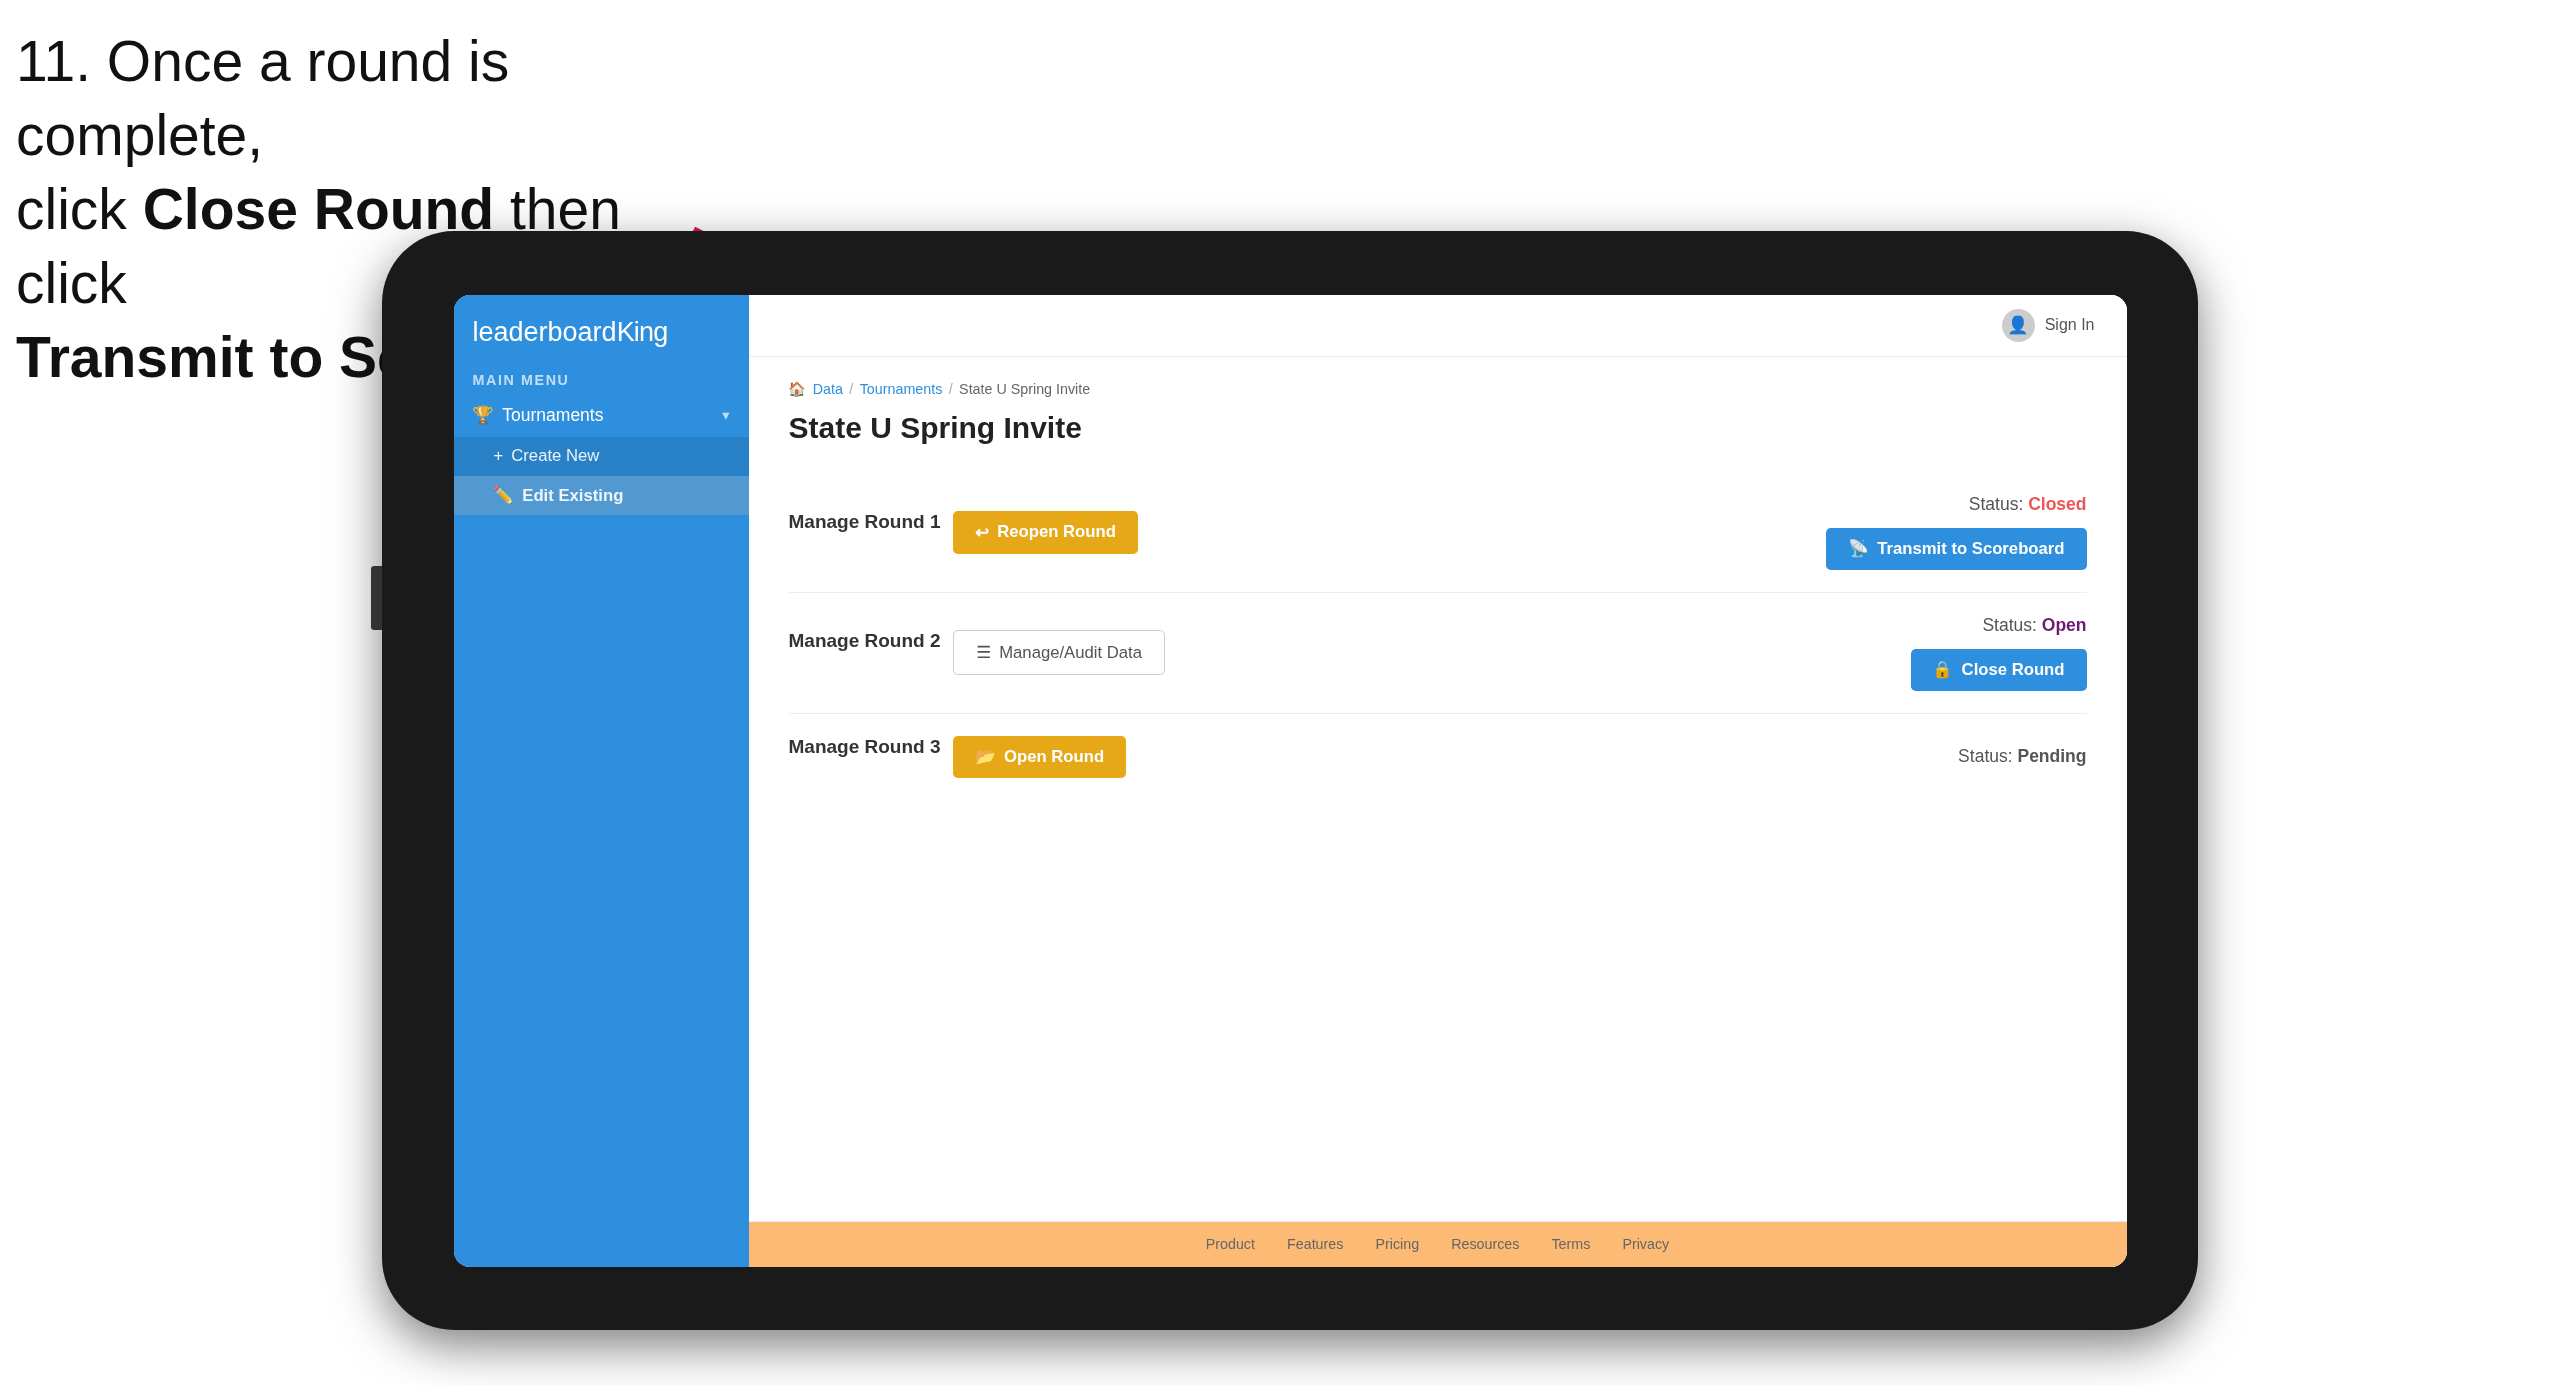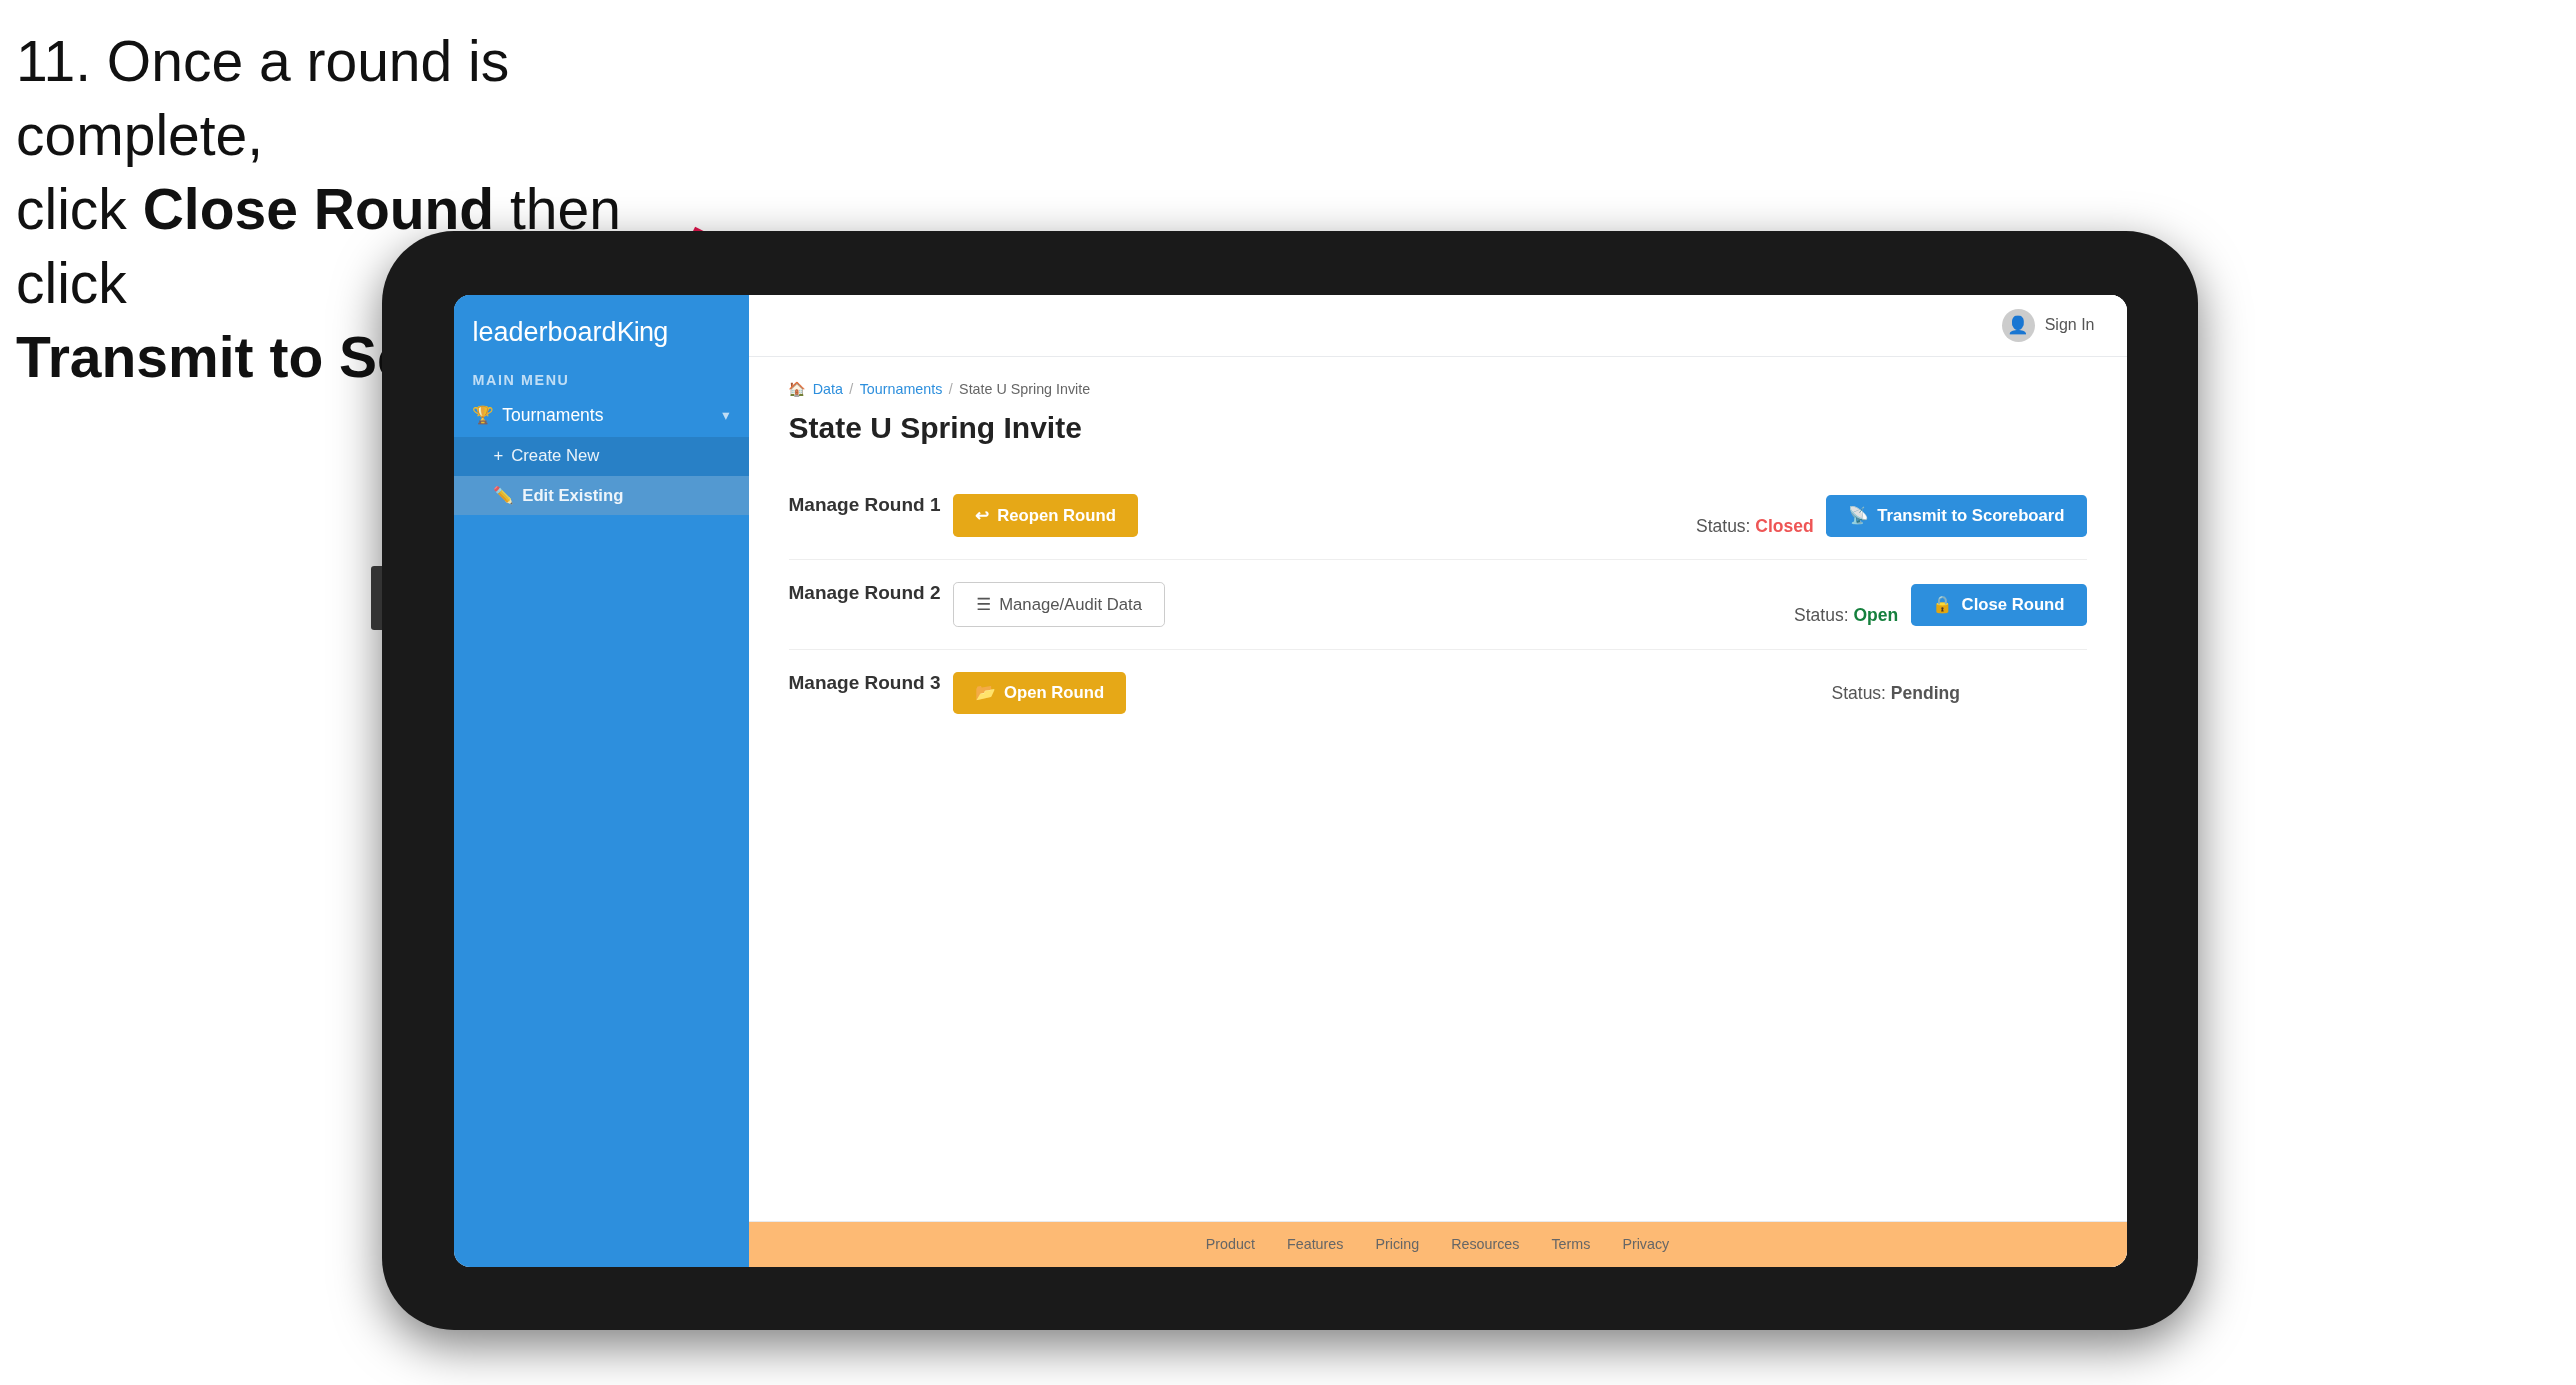--- a/index.html
+++ b/index.html
@@ -242,37 +242,37 @@
     }
 
     .round-actions {
       display: flex;
       gap: 9.6px;
       align-items: center;
     }
 
     .round-status-area {
       display: flex;
-      flex-direction: row;
+      flex-direction: column;
       align-items: flex-end;
       gap: 12.7px;
       min-width: 255px;
     }
 
     .status-text {
       font-size: 17.5px;
       color: #555;
     }
 
     .status-text .status-value {
       font-weight: 700;
     }
 
     .status-closed { color: #e55; }
-    .status-open { color: #15803d; }
+    .status-open { color: #701a75; }
     .status-pending { color: #555; }
 
     
     .btn {
       padding: 11px 22px;
       border-radius: 4.8px;
       font-size: 16.7px;
       font-weight: 600;
       border: none;
       cursor: pointer;

